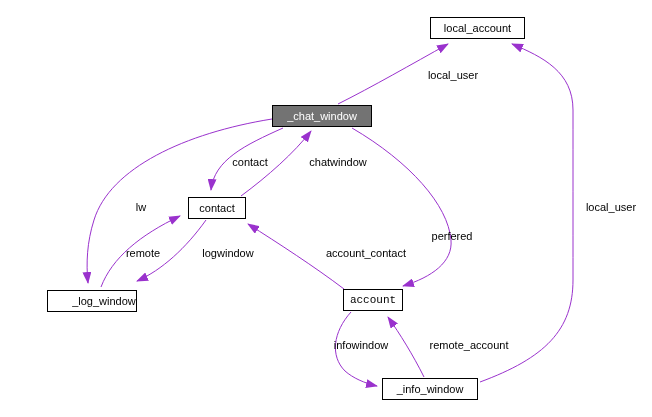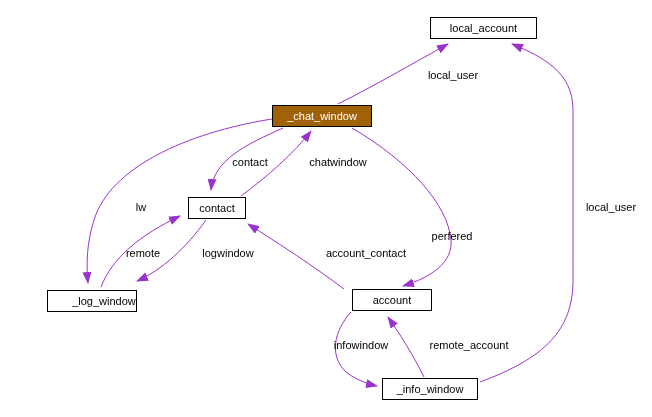--- a/index.html
+++ b/index.html
@@ -28,21 +28,21 @@
     background: #ffffff;
     color: #000000;
     font-size: 11px;
     text-align: center;
     line-height: 20px;
     height: 22px;
     white-space: nowrap;
     cursor: pointer;
   }
   .node.focus {
-    background: #a16207;
+    background: #737373;
     color: #ffffff;
     border-color: #000000;
   }
   .edge-label {
     position: absolute;
     transform: translate(-50%, -50%);
     font-size: 11px;
     color: #000000;
     white-space: nowrap;
   }
@@ -65,29 +65,29 @@
     <path class="edge" marker-end="url(#arrow)" d="M241,196 C268,176 294,153 311,131"></path>
     <path class="edge" marker-end="url(#arrow)" d="M272,119 C185,133 110,168 94,220 C87,242 86,263 88,283"></path>
     <path class="edge" marker-end="url(#arrow)" d="M101,287 C112,258 140,235 180,216"></path>
     <path class="edge" marker-end="url(#arrow)" d="M206,220 C186,248 162,270 137,281"></path>
     <path class="edge" marker-end="url(#arrow)" d="M344,289 C315,267 278,243 248,224"></path>
     <path class="edge" marker-end="url(#arrow)" d="M352,128 C410,162 448,205 451,240 C453,262 432,277 403,286"></path>
     <path class="edge" marker-end="url(#arrow)" d="M351,312 C333,332 330,356 345,371 C353,378 364,383 377,386"></path>
     <path class="edge" marker-end="url(#arrow)" d="M424,377 C413,355 400,334 388,317"></path>
   </svg>
 
-  <div class="node" style="left:430px; top:17px; width:107px;">local_account</div>
+  <div class="node" style="left:430px; top:17px; width:95px;">local_account</div>
 
   <div class="node focus" style="left:272px; top:105px; width:100px;">_chat_window</div>
 
   <div class="node" style="left:188px; top:197px; width:58px;">contact</div>
 
   <div class="node" style="left:47px; top:290px; width:90px;padding-left:24px;">_log_window</div>
 
-  <div class="node" style="left:352px; top:289px; width:80px;">account</div>
+  <div class="node" style="left:343px; top:289px; width:60px;font-family:Liberation Mono, monospace;">account</div>
 
   <div class="node" style="left:382px; top:378px; width:96px;">_info_window</div>
 
   <div class="edge-label" style="left:453px; top:75px;">local_user</div>
 
   <div class="edge-label" style="left:611px; top:207px;">local_user</div>
 
   <div class="edge-label" style="left:250px; top:162px;">contact</div>
 
   <div class="edge-label" style="left:338px; top:162px;">chatwindow</div>

